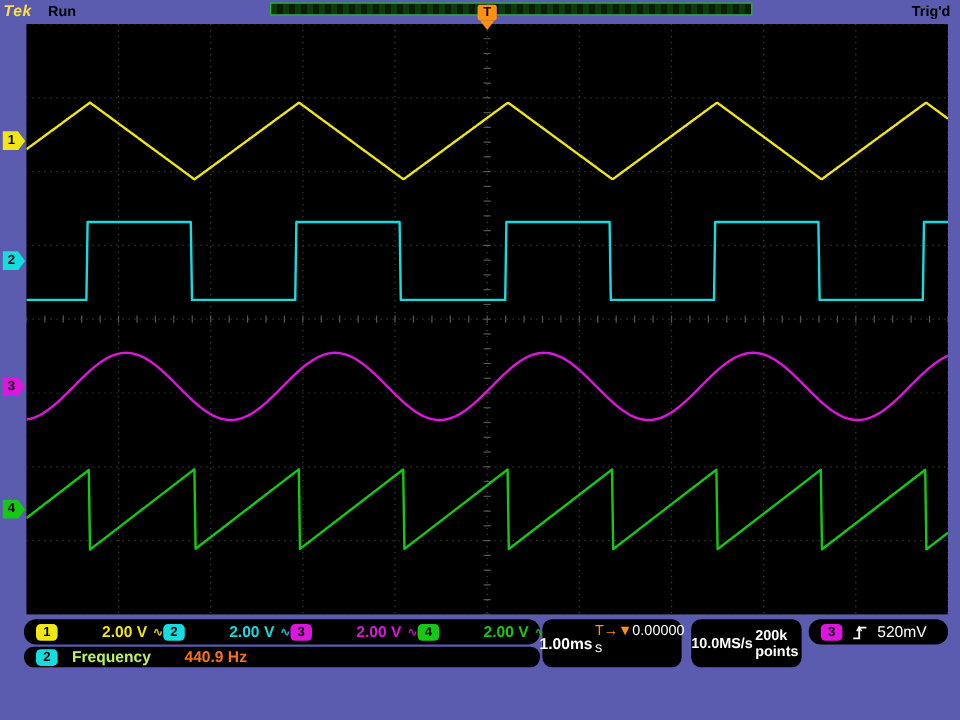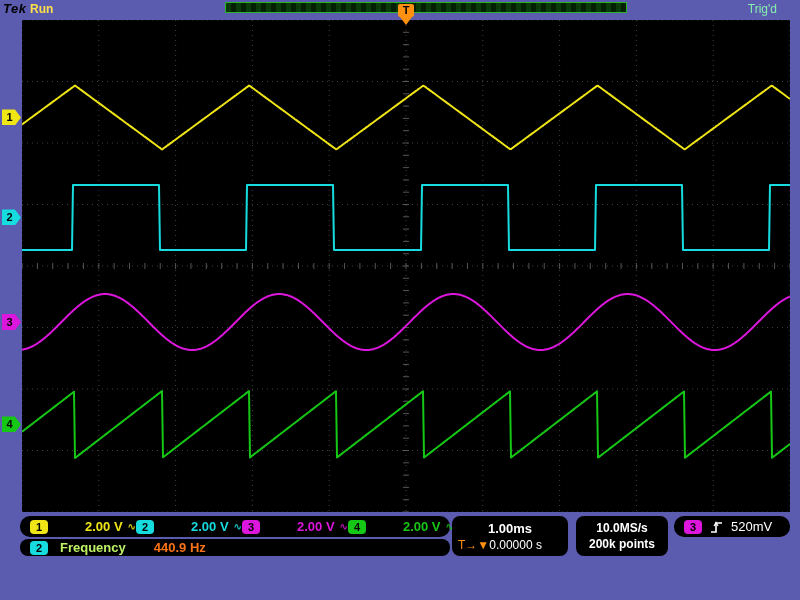--- a/index.html
+++ b/index.html
@@ -3,23 +3,23 @@
 <meta charset="utf-8">
 <style>
   html,body{margin:0;padding:0;background:#222;}
   .screen{
     position:relative;width:800px;height:600px;overflow:hidden;
     background:#5b5bb0;
     font-family:"Liberation Sans",sans-serif;
     -webkit-font-smoothing:none;
   }
   
-  .tek-logo{position:absolute;left:3px;top:1px;color:#000000;font-size:13px;font-weight:bold;font-style:italic;letter-spacing:.5px;}
-  .acq-state{position:absolute;left:30px;top:2px;color:#fde047;font-size:12px;font-weight:bold;}
-  .trig-status{position:absolute;right:23px;top:2px;color:#86efac;font-size:12px;font-weight:normal;}
+  .tek-logo{position:absolute;left:3px;top:1px;color:#fde047;font-size:13px;font-weight:bold;font-style:italic;letter-spacing:.5px;}
+  .acq-state{position:absolute;left:40px;top:2px;color:#000000;font-size:12px;font-weight:bold;}
+  .trig-status{position:absolute;right:8px;top:2px;color:#000000;font-size:12px;font-weight:bold;}
   .acq-bar{
     position:absolute;left:225px;top:2px;width:400px;height:9px;
     border:1px solid #28b428;
     background:repeating-linear-gradient(90deg,#0b3b0b 0 5px,#051f05 5px 10px);
   }
   .trig-pos{
     position:absolute;left:398px;top:4px;width:16px;height:13px;z-index:6;
     color:#000;font-weight:bold;font-size:11px;text-align:center;line-height:13px;border-radius:2px;
   }
   .trig-pos:after{
@@ -39,24 +39,24 @@
   .box{position:absolute;background:#000;color:#fff;display:flex;align-items:center;box-sizing:border-box;}
   .ch-box{left:20px;top:516px;width:430px;height:21px;border-radius:10px;padding:0 10px;justify-content:space-between;}
   .ch-group{display:flex;align-items:center;gap:5px;}
   .badge{
     min-width:18px;height:14px;border-radius:4px;padding:0 2px;box-sizing:border-box;
     color:#000;font-size:11px;font-weight:bold;
     display:flex;align-items:center;justify-content:center;
   }
   .scale{font-size:13px;font-weight:bold;white-space:nowrap;margin-left:32px;}
   .coupling{font-size:10px;font-weight:bold;opacity:.85;}
-  .h-box{left:452px;top:516px;width:116px;height:40px;border-radius:8px;flex-direction:column;justify-content:center;gap:2px;padding:2px 6px;}
+  .h-box{left:452px;top:516px;width:116px;height:40px;border-radius:8px;flex-direction:row;justify-content:center;gap:2px;padding:2px 6px;}
   .h-scale{font-size:13px;font-weight:bold;}
   .h-delay{font-size:12px;font-weight:normal;align-self:flex-start;}
-  .acq-box{left:576px;top:516px;width:92px;height:40px;border-radius:8px;flex-direction:column;justify-content:center;gap:2px;}
+  .acq-box{left:576px;top:516px;width:92px;height:40px;border-radius:8px;flex-direction:row;justify-content:center;gap:2px;}
   .acq-box div{font-size:12px;font-weight:bold;}
   .t-box{left:674px;top:516px;width:116px;height:21px;border-radius:10px;padding:0 10px;gap:8px;}
   .t-level{font-size:13px;font-weight:normal;}
   .freq-box{left:20px;top:539px;width:430px;height:17px;border-radius:8px;padding:0 10px;gap:12px;}
   .meas-name{font-size:13px;font-weight:bold;}
   .meas-value{font-size:13px;font-weight:bold;margin-left:16px;color:#f97316;}
   .date-box{
     position:absolute;left:708px;top:563px;width:86px;height:34px;
     background:#0d0d34;border:1px solid #2e2e6e;box-sizing:border-box;
     color:#fff;font-size:12px;font-weight:bold;text-align:right;

